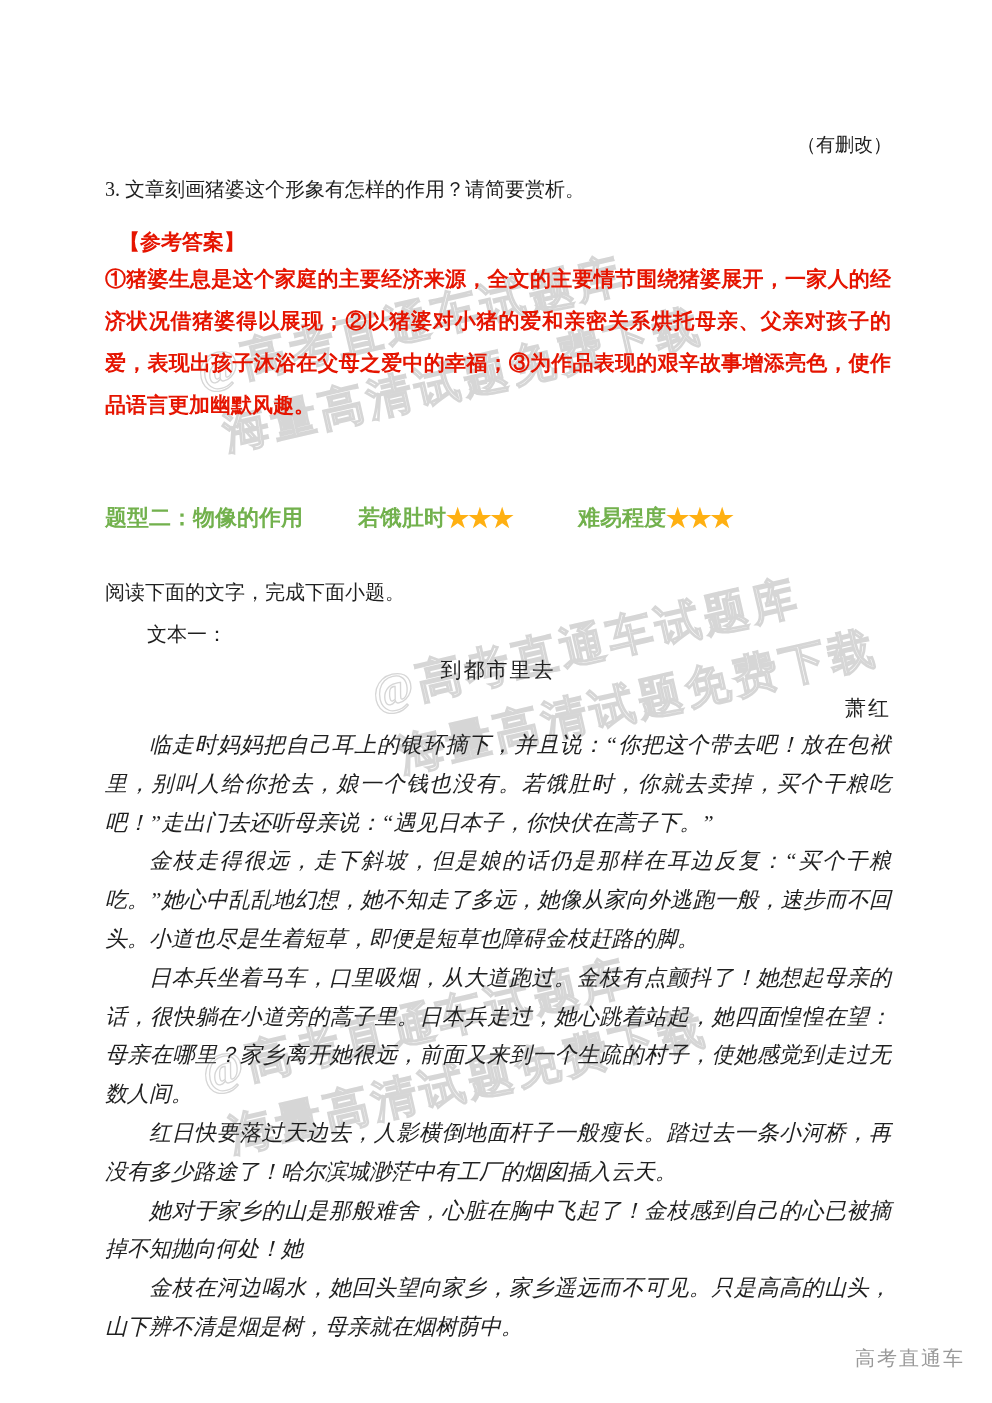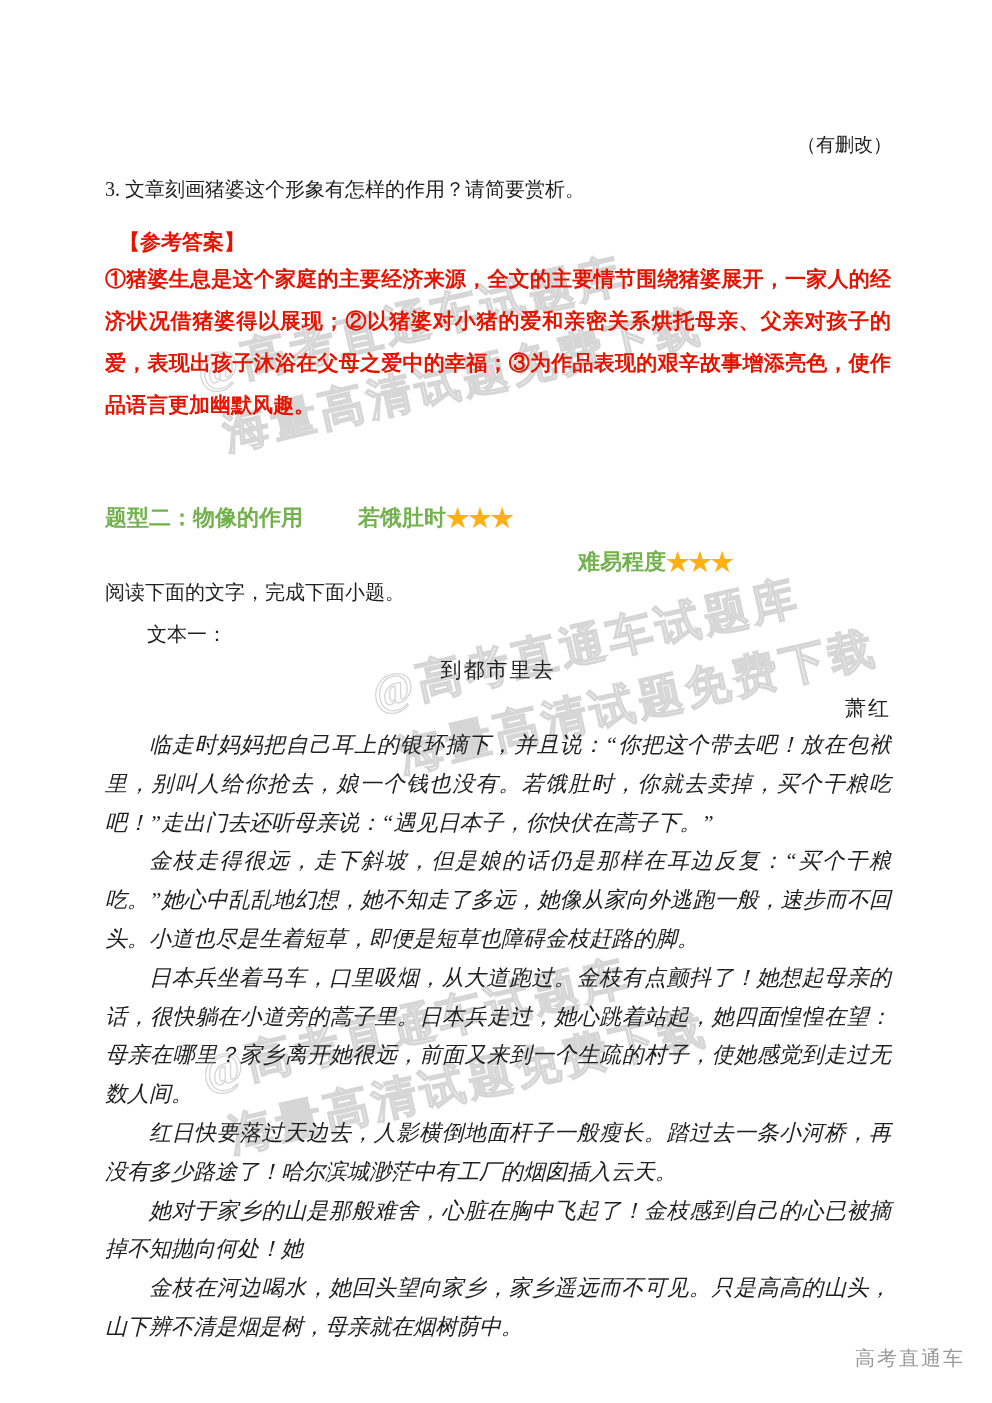--- a/index.html
+++ b/index.html
@@ -49,21 +49,21 @@
     font-size:21px; font-weight:bold; color:#e51400;
     line-height:42px;
     text-align:justify;
   }
   .topic-header {
     left:105px; top:503px; width:786px; height:32px;
     font-size:22px; font-weight:bold; line-height:30px;text-decoration:underline;
   }
   .topic-title { position:absolute; left:0; color:#72b14d; }
   .topic-freq  { position:absolute; left:253px; color:#72b14d; white-space:nowrap; }
-  .topic-diff  { position:absolute; left:473px; color:#72b14d; white-space:nowrap;margin-top:44px; }
+  .topic-diff  { position:absolute; left:473px; color:#72b14d; white-space:nowrap; }
   .stars { color:#ffb012; font-size:26px; letter-spacing:-1px; vertical-align:-2px; }
   .instruction {
     left:105px; top:578px; width:786px;
     font-size:20px; line-height:28px;
   }
   .text-label {
     left:147px; top:620px;
     font-size:20px; line-height:28px;
   }
   .story-title {

